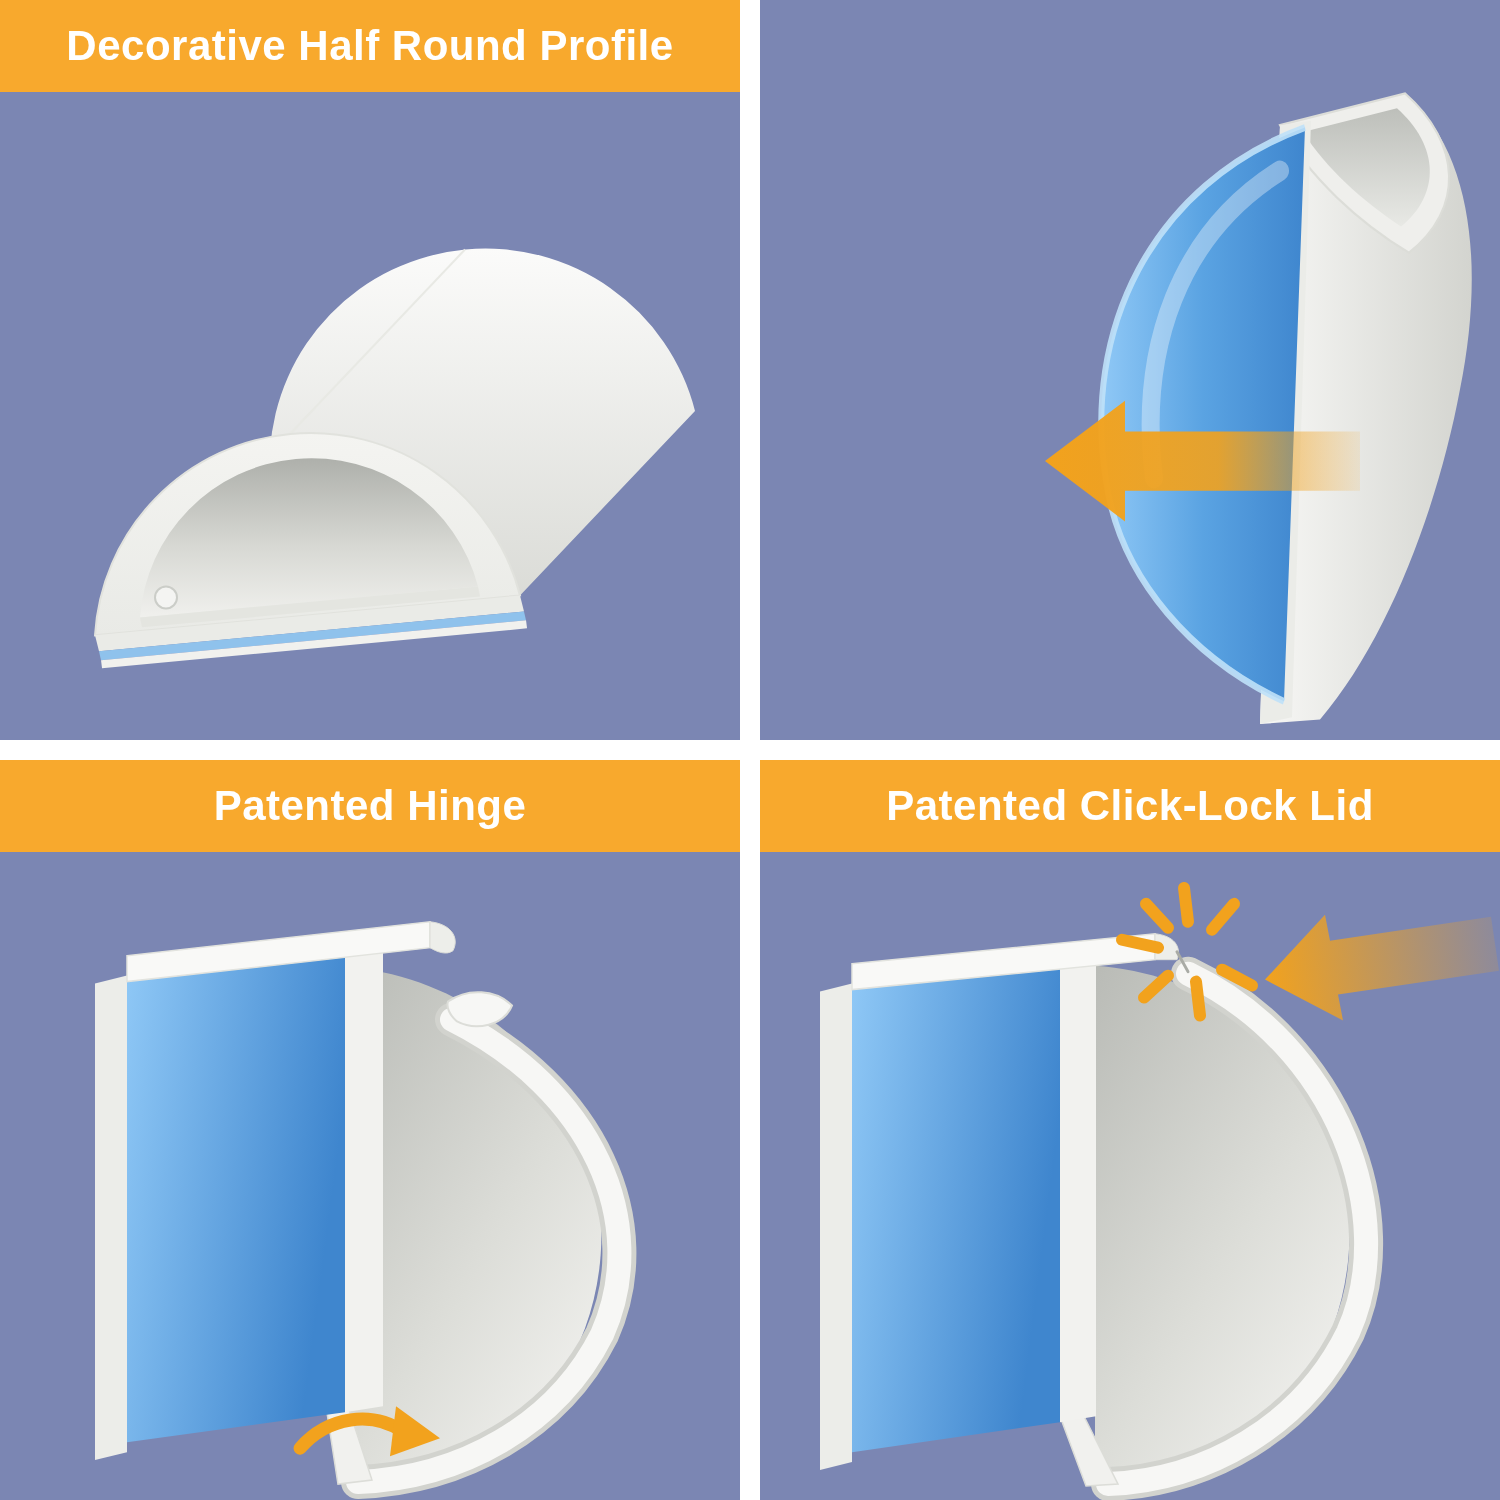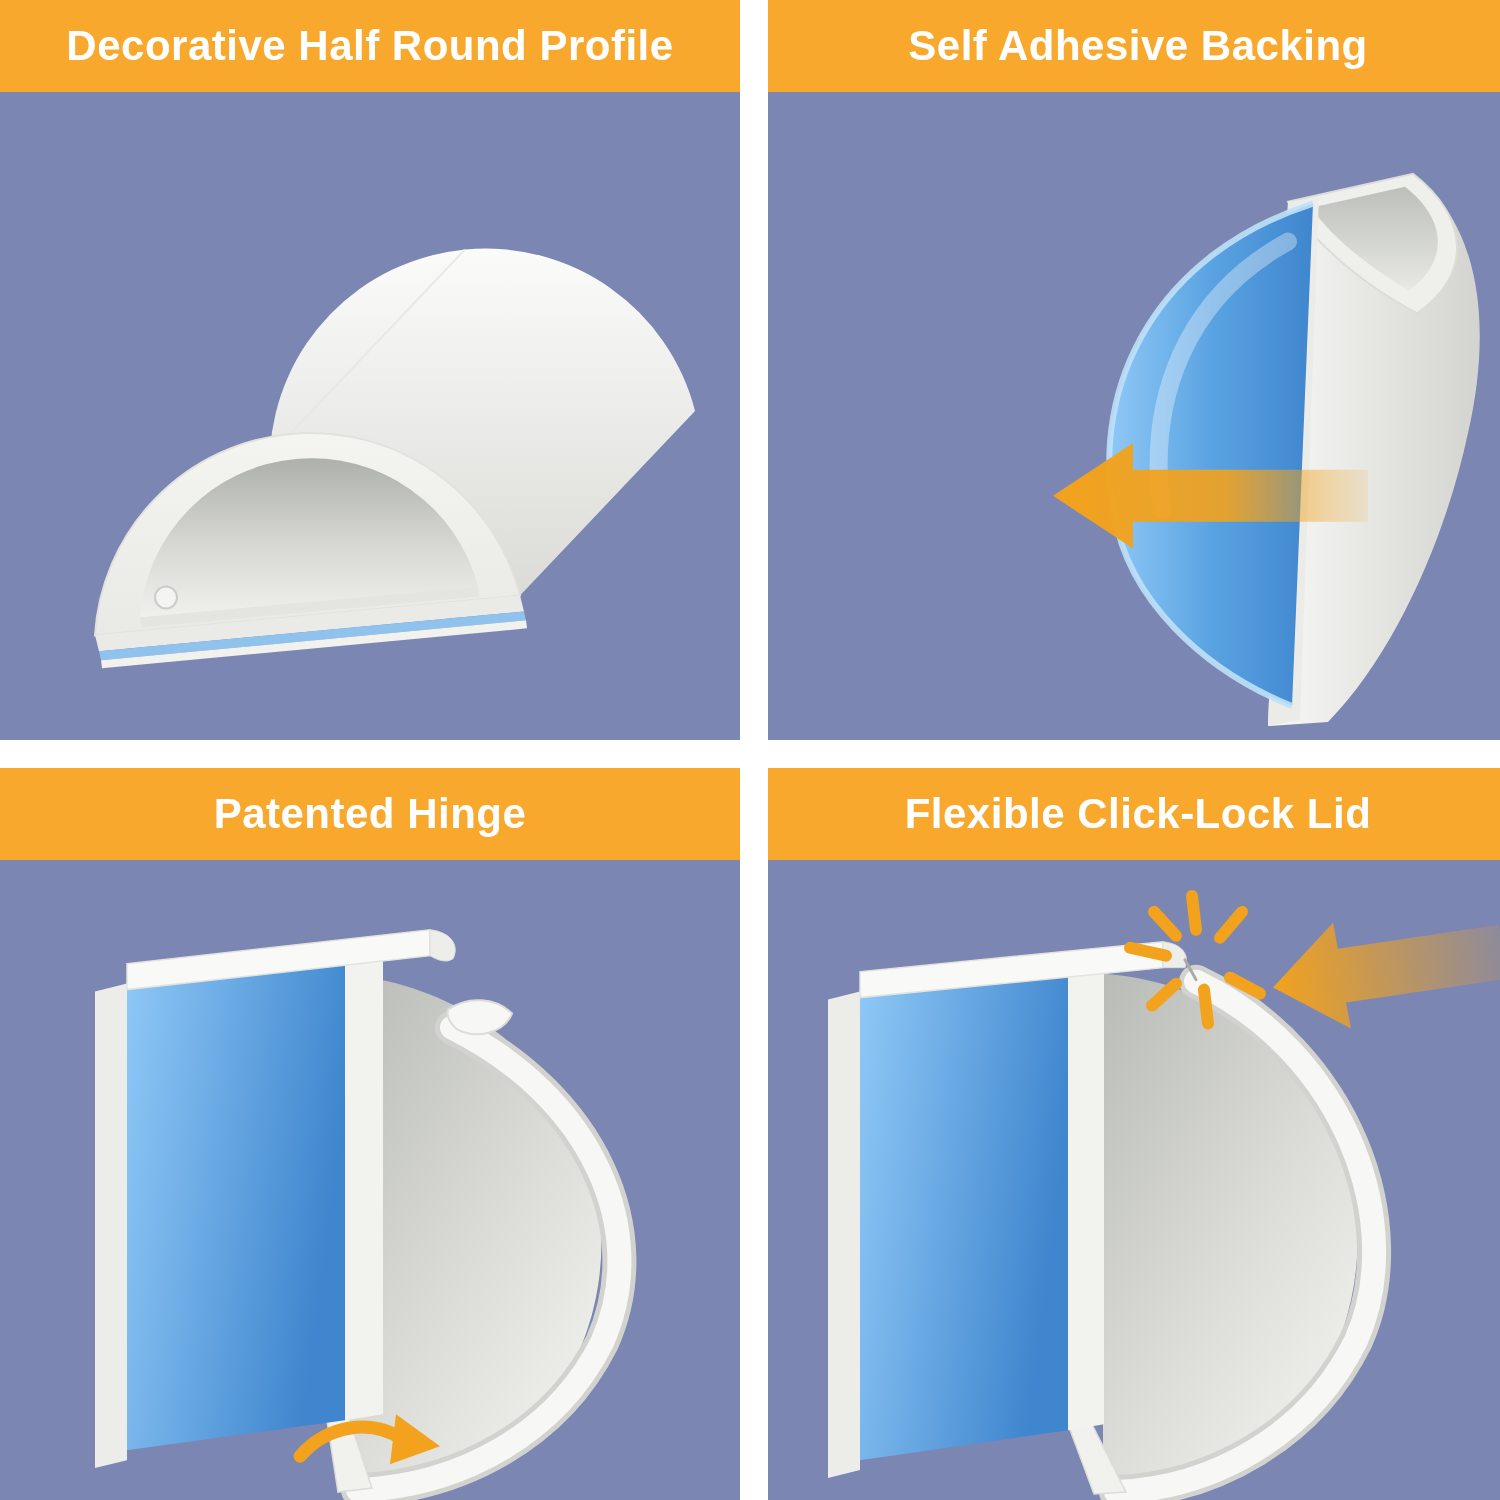--- a/index.html
+++ b/index.html
@@ -5,21 +5,21 @@
   html,body{margin:0;padding:0;}
   body{
     width:1500px;height:1500px;overflow:hidden;
     font-family:"Liberation Sans",sans-serif;
     background:var(--gutter,#fff);
   }
   .grid{
     display:grid;
     grid-template-columns:740px 740px;
     grid-template-rows:740px 740px;
-    gap:28px;
+    gap:20px;
     width:1500px;height:1500px;
     background:var(--gutter,#fff);
   }
   .panel{
     background:var(--panel-bg,#7B86B3);
     display:flex;flex-direction:column;overflow:hidden;
   }
   .panel-header{
     flex:0 0 92px;height:92px;
     background:var(--header-bg,#F8A92D);
@@ -69,23 +69,20 @@
           <circle cx="166" cy="507" r="11" fill="#F4F4F2" stroke="#CBCDC8" stroke-width="2"></circle>
           <path d="M95,545 L520,505 L524,521 L99,561 Z" fill="#EAEBE7"></path>
           <path d="M99,561 L524,521 L526,530 L101,570 Z" fill="#8FC2EC"></path>
           <path d="M101,570 L526,530 L527,538 L102,578 Z" fill="#F1F1EE"></path>
         </g>
       </svg>
     </div>
   </section>
 
   <section class="panel">
-    <header class="panel-header">
-      <h2 class="panel-title">Self Adhesive Backing</h2>
-    </header>
     <div class="panel-art">
       <svg viewBox="0 0 740 650" preserveAspectRatio="none">
         <defs>
           <linearGradient id="p2body" x1="0" y1="0" x2="1" y2="0">
             <stop offset="0" stop-color="#F8F8F6"></stop>
               <stop offset="1" stop-color="#D3D4CF"></stop>
           </linearGradient>
           <linearGradient id="p2cav" x1="0" y1="0" x2="0" y2="1">
             <stop offset="0" stop-color="#BDBFBA"></stop>
               <stop offset="1" stop-color="#E8E9E5"></stop>
@@ -149,21 +146,21 @@
         <g>
           <path d="M300,598 C328,566 372,560 404,582" fill="none" stroke="var(--arrow-orange,#F2A21D)" stroke-width="13" stroke-linecap="round"></path>
           <polygon points="396,556 440,588 390,606" fill="var(--arrow-orange,#F2A21D)"></polygon>
         </g>
       </svg>
     </div>
   </section>
 
   <section class="panel">
     <header class="panel-header">
-      <h2 class="panel-title">Flexible Click-Lock Lid</h2>
+      <h2 class="panel-title">Patented Click-Lock Lid</h2>
     </header>
     <div class="panel-art">
       <svg viewBox="0 0 740 650" preserveAspectRatio="none">
         <defs>
           <linearGradient id="p4blue" x1="0" y1="0" x2="1" y2="0.3">
             <stop offset="0" style="stop-color:var(--adhesive-light,#8FC8F6)"></stop>
             <stop offset="1" style="stop-color:var(--adhesive-dark,#3F86CE)"></stop>
           </linearGradient>
           <linearGradient id="p4cav" x1="0" y1="0" x2="0.8" y2="1">
             <stop offset="0" stop-color="#B9BBB6"></stop>

